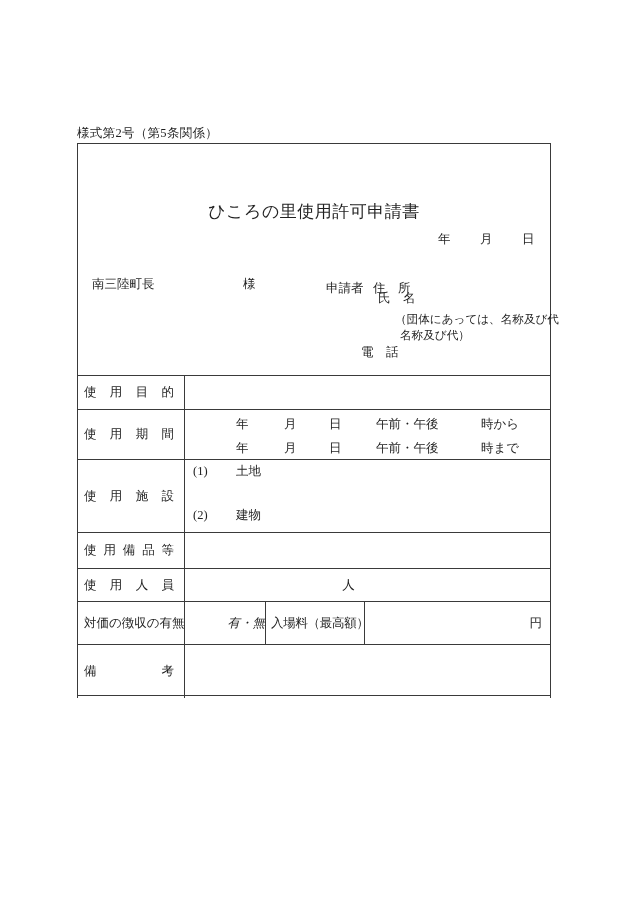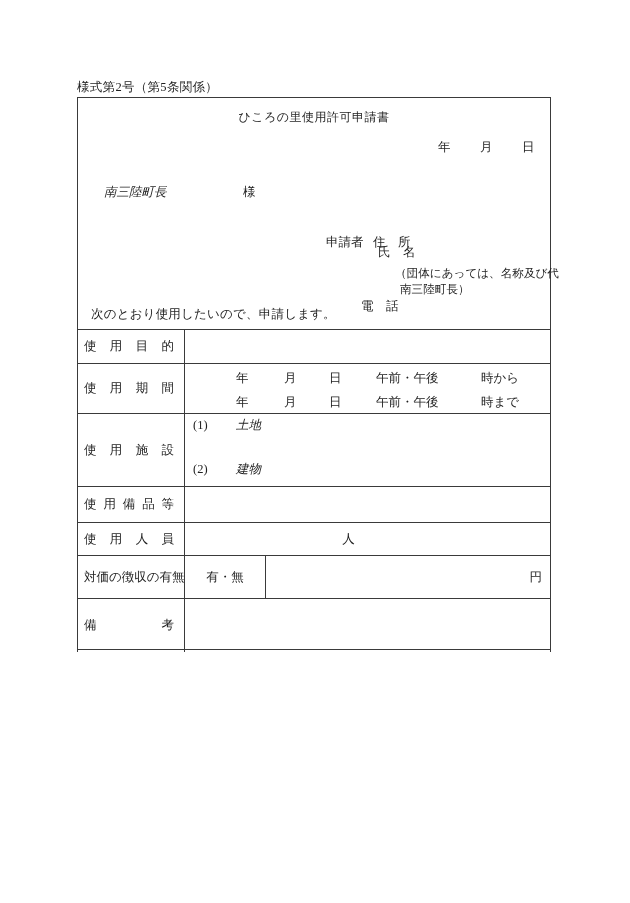--- a/index.html
+++ b/index.html
@@ -2,27 +2,27 @@
 <html><head>
 <meta charset="utf-8">
 <style>
   html,body{margin:0;padding:0;}
   body{
     width:630px;height:903px;position:relative;background:#ffffff;
     font-family:"Liberation Serif","DejaVu Serif",serif;
     color:#1f1f1f;font-size:12.5px;line-height:1;
     -webkit-font-smoothing:antialiased;
   }
-  .abs{position:absolute;}
+  .abs{position:absolute;margin-top:46px;}
   #form-code{left:77px;top:81px;font-size:12.5px;letter-spacing:.3px;}
   #form-box{
     left:77px;top:97px;width:474px;height:553px;
     border:1px solid #3a3a3a;box-sizing:border-box;background:#fff;
   }
-  #form-title{left:0;top:13px;width:100%;text-align:center;font-size:12px;letter-spacing:.5px;}
+  #form-title{left:0;top:13px;width:100%;text-align:center;font-size:17px;letter-spacing:.5px;}
   .tok{position:absolute;white-space:nowrap;}
   
   #date-line .tok{top:0;}
   #date-line{left:0;top:43px;width:100%;height:13px;}
   
   #addressee-row{left:0;top:88px;width:100%;height:13px;}
   
   .app-line{position:absolute;white-space:nowrap;}
   .org-note{font-size:11.6px;}
   
@@ -36,24 +36,24 @@
     display:flex;align-items:center;flex-shrink:0;}
   .jlabel{margin-left:6px;width:90px;display:flex;justify-content:space-between;}
   .plainlabel{margin-left:6px;white-space:nowrap;text-align:center;}
   .ccell{flex:1;position:relative;box-sizing:border-box;}
   .r1{height:34px;} .r2{height:50px;} .r3{height:73px;} .r4{height:36px;}
   .r5{height:33px;} .r6{height:43px;} .r7{height:53px;}
   .period-line{position:absolute;left:0;width:100%;height:13px;}
   .period-line .py{left:51px;} .period-line .pm{left:99px;} .period-line .pd{left:144px;}
   .period-line .pap{left:191px;} .period-line .psf{left:296px;}
   .fac-line{position:absolute;left:0;width:100%;height:13px;}
-  .fac-num{left:8px;} .fac-name{left:51px;font-style:italic;}
+  .fac-num{left:8px;} .fac-name{left:51px;}
   #people-cell{display:flex;align-items:center;justify-content:center;padding-right:38px;}
   .fee-c1{width:81px;border-right:1px solid #3a3a3a;box-sizing:border-box;
-    display:flex;align-items:center;justify-content:center;flex-shrink:0;}
+    display:flex;align-items:center;justify-content:flex-end;flex-shrink:0;font-style:italic;}
   .fee-c2{width:99px;border-right:1px solid #3a3a3a;box-sizing:border-box;
     display:flex;align-items:center;flex-shrink:0;white-space:nowrap;}
   .fee-c2 span{margin-left:5px;letter-spacing:-.3px;}
   .fee-c3{flex:1;display:flex;align-items:center;justify-content:flex-end;}
   .fee-c3 span{margin-right:8px;}
   .rowflex{display:flex;height:100%;}
 </style>
 </head>
 <body>
 
@@ -63,34 +63,33 @@
 
   <div class="abs" id="form-title">ひころの里使用許可申請書</div>
 
   <div class="abs" id="date-line">
     <span class="tok" style="left:360px;">年</span>
     <span class="tok" style="left:402px;">月</span>
     <span class="tok" style="left:444px;">日</span>
   </div>
 
   <div class="abs" id="addressee-row">
-    <span class="tok" style="left:26px;font-style:italic;">南三陸町長</span>
+    <span class="tok" style="left:14px;">南三陸町長</span>
     <span class="tok" style="left:165px;">様</span>
   </div>
 
   <div>
     <span class="app-line" style="left:248px;top:138px;">申請者</span>
     <span class="app-line" style="left:295px;top:138px;">住　所</span>
     <span class="app-line" style="left:300px;top:148px;">氏　名</span>
     <span class="app-line org-note" style="left:317px;top:170px;">（団体にあっては、名称及び代</span>
-    <span class="app-line org-note" style="left:322px;top:186px;">南三陸町長）</span>
+    <span class="app-line org-note" style="left:322px;top:186px;">名称及び代）</span>
     <span class="app-line" style="left:283px;top:202px;">電　話</span>
   </div>
 
-  <div class="abs" id="intro">次のとおり使用したいので、申請します。</div>
 
   <div id="usage-table">
 
     <div class="trow r1">
       <div class="lblcell">
         <div class="jlabel">
             <span>使</span>
             <span>用</span>
             <span>目</span>
             <span>的</span>
@@ -176,20 +175,23 @@
 
     <div class="trow r6">
       <div class="lblcell">
         <div class="plainlabel">対価の徴収の有無</div>
       </div>
       <div class="ccell">
         <div class="rowflex">
           <div class="fee-c1">
             <span>有・無</span>
           </div>
+          <div class="fee-c2">
+            <span>入場料（最高額）</span>
+          </div>
           <div class="fee-c3">
             <span>円</span>
           </div>
         </div>
       </div>
     </div>
 
     <div class="trow r7">
       <div class="lblcell">
         <div class="jlabel">

